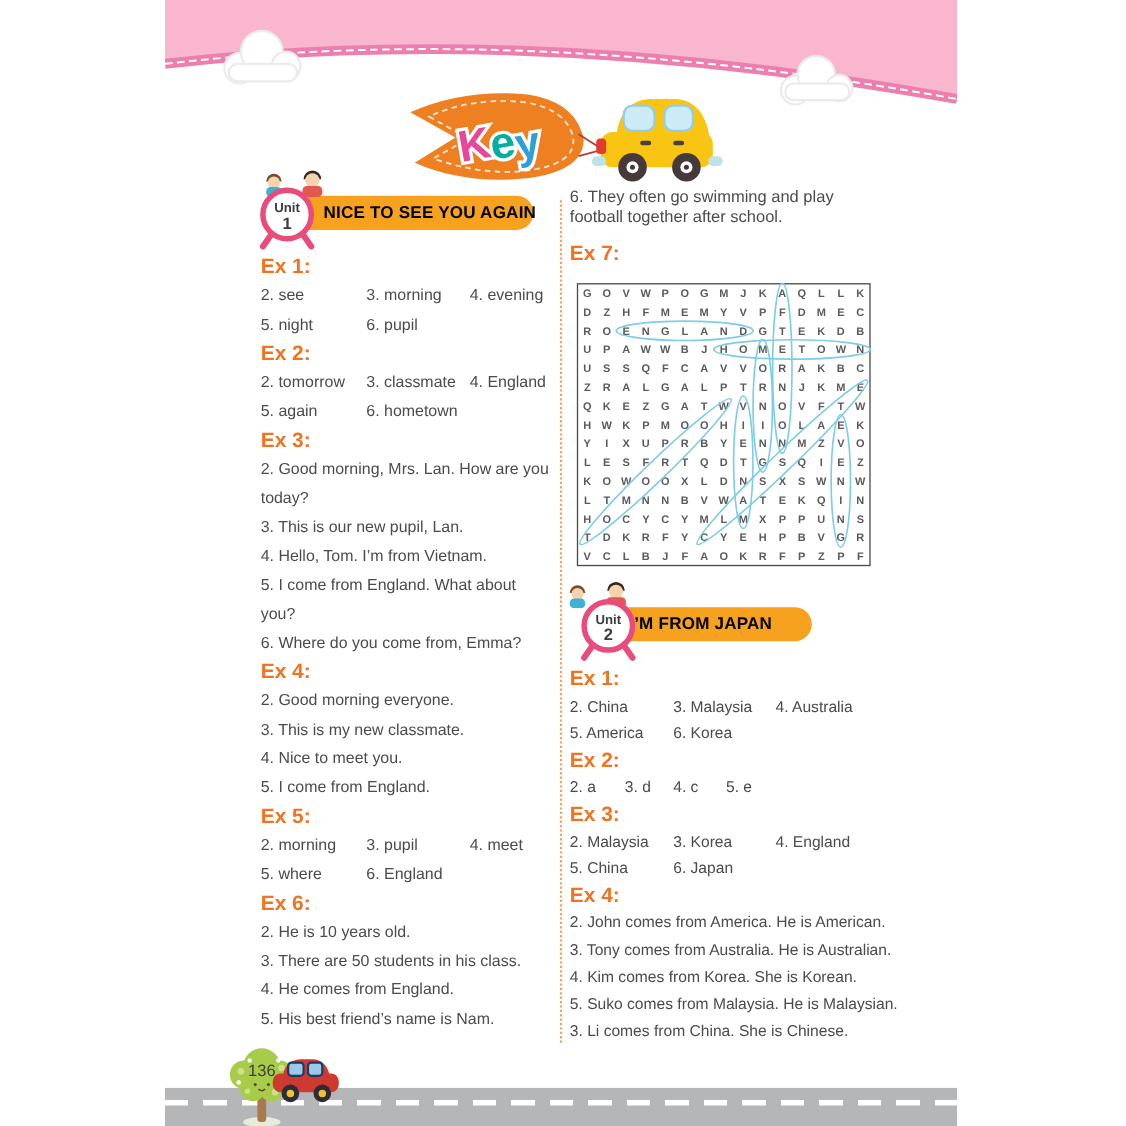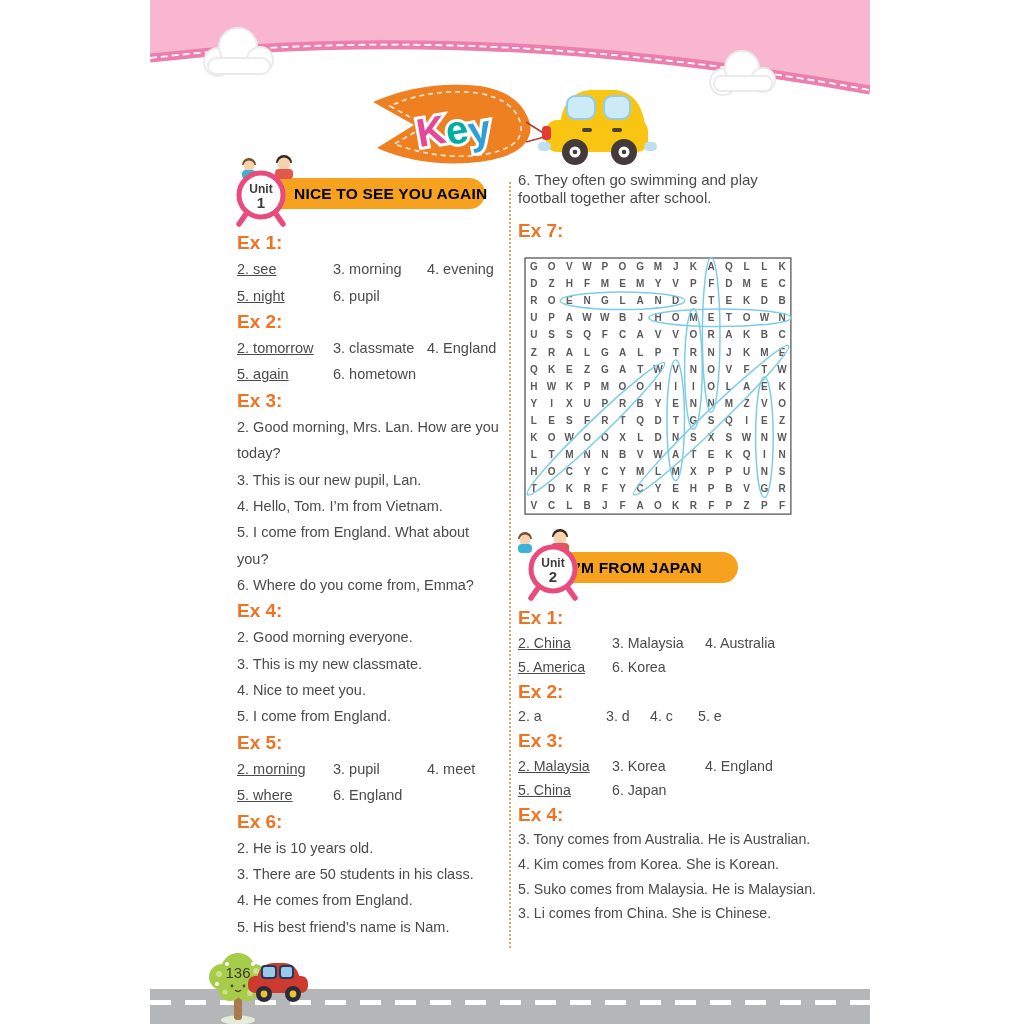--- a/index.html
+++ b/index.html
@@ -11,26 +11,26 @@
   .pill{position:absolute;left:36px;top:12px;height:31px;line-height:31px;border-radius:16px;
         background:#f6a21e;color:#000000;font-weight:bold;font-size:15.5px;letter-spacing:.2px;
         padding:0 16px 0 28px;white-space:nowrap;}
   .clock{position:absolute;left:2px;top:2px;}
   .kids{position:absolute;left:10px;top:-13px;}
   
   .col{position:absolute;font-size:14.5px;}
   .ex-label{color:#f07321;font-weight:bold;font-size:19px;}
   .ans-row{display:flex;}
   .ans-cell{flex:0 0 auto;white-space:nowrap;}
-  .cols3 .ans-cell:nth-child(1){width:96px;text-decoration:underline;}
+  .cols3 .ans-cell:nth-child(1){width:96px;}
   .cols3 .ans-cell:nth-child(2){width:94px;}
   .u2 .cols3 .ans-cell:nth-child(1){width:94px;}
   .u2 .cols3 .ans-cell:nth-child(2){width:93px;}
   .cols4 .ans-cell:nth-child(1){width:50px;}
-  .cols4 .ans-cell:nth-child(2){width:44px;margin-left:38px;}
+  .cols4 .ans-cell:nth-child(2){width:44px;}
   .cols4 .ans-cell:nth-child(3){width:48px;}
   .carry{font-size:15px;line-height:18px;}
   
   .divider{position:absolute;left:509px;top:182px;height:766px;width:0;border-left:2px dotted #f3a05e;}
   
   .road{position:absolute;left:150px;top:989px;width:720px;height:35px;background:#b5b6b8;}
   .road-line{position:absolute;left:0;top:11px;width:720px;height:5px;
              background:repeating-linear-gradient(90deg,#ffffff 0 21px,rgba(0,0,0,0) 21px 35px);}
 </style>
 </head>
@@ -445,20 +445,21 @@
         <div class="ans-cell">2. Malaysia</div>
         <div class="ans-cell">3. Korea</div>
         <div class="ans-cell">4. England</div>
       </div>
       <div class="ans-row cols3">
         <div class="ans-cell">5. China</div>
         <div class="ans-cell">6. Japan</div>
         <div class="ans-cell"></div>
       </div>
       <div class="ex-label">Ex 4:</div>
+      <div class="ans-line">2. John comes from America. He is American.</div>
       <div class="ans-line">3. Tony comes from Australia. He is Australian.</div>
       <div class="ans-line">4. Kim comes from Korea. She is Korean.</div>
       <div class="ans-line">5. Suko comes from Malaysia. He is Malaysian.</div>
       <div class="ans-line">3. Li comes from China. She is Chinese.</div>
     </div>
 
   <div class="road">
     <div class="road-line"></div>
   </div>
 

